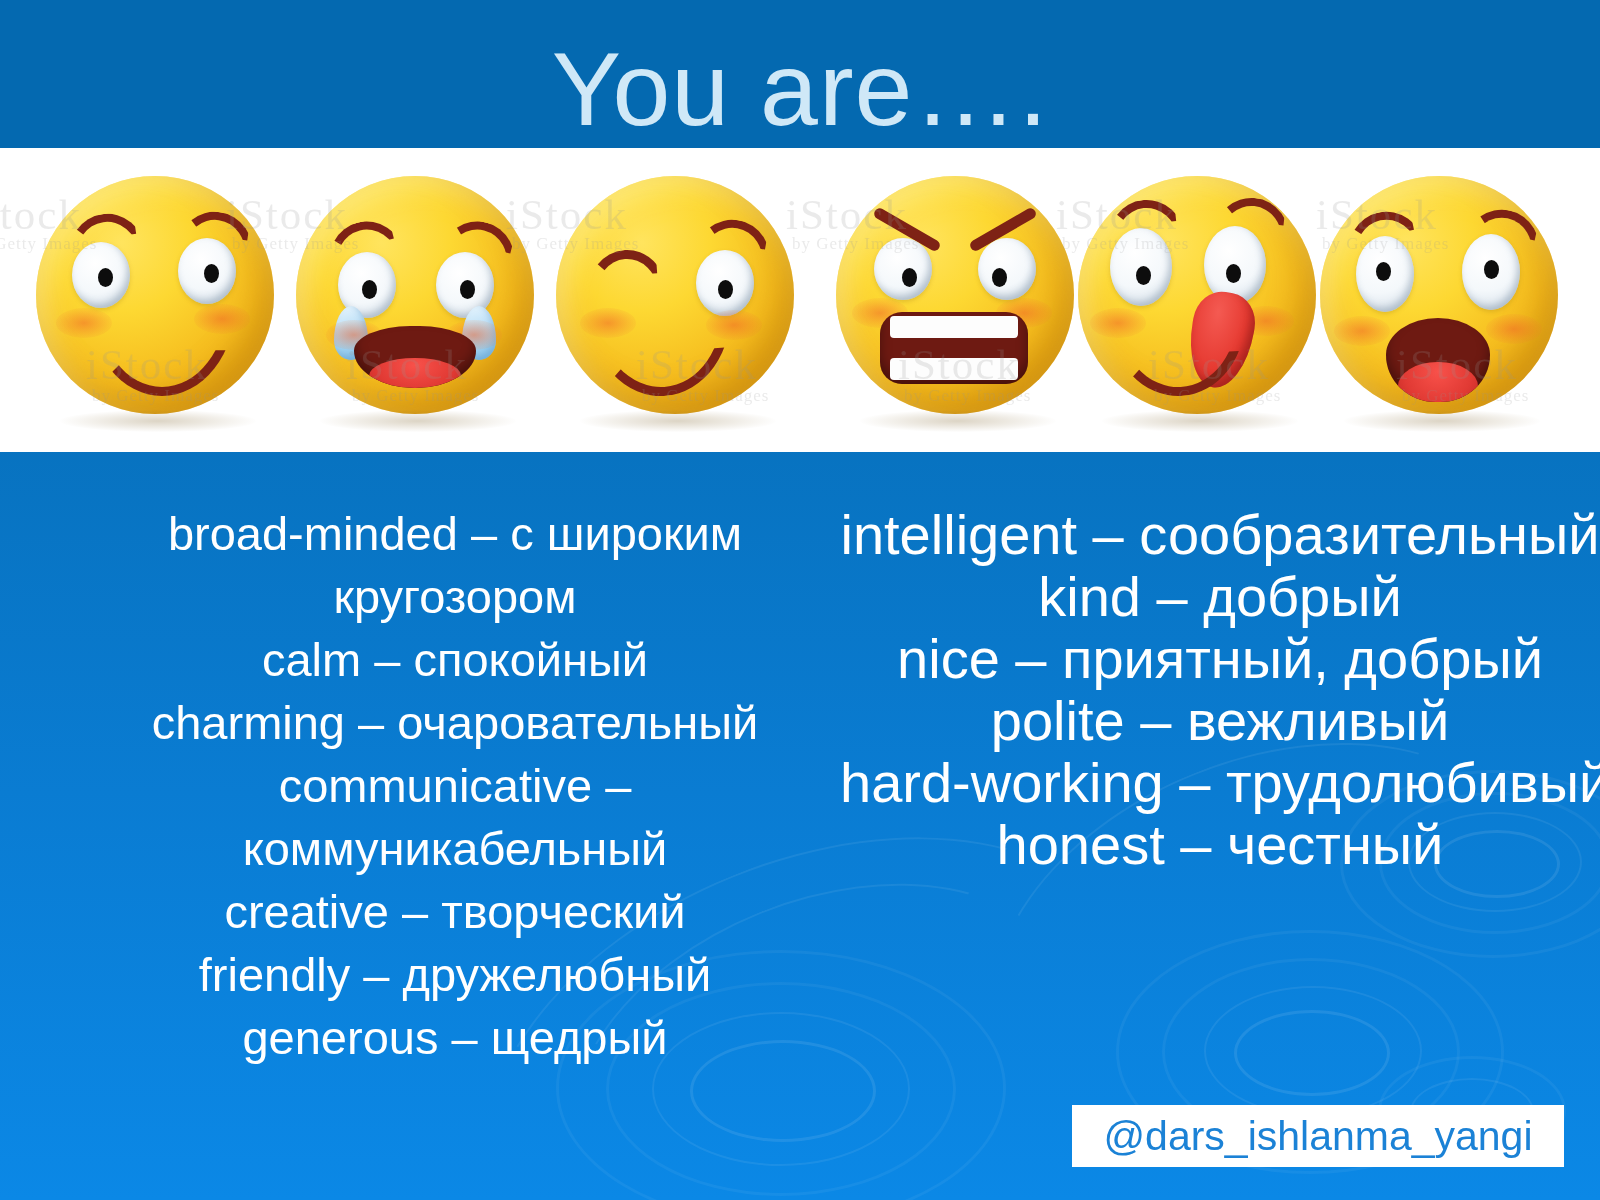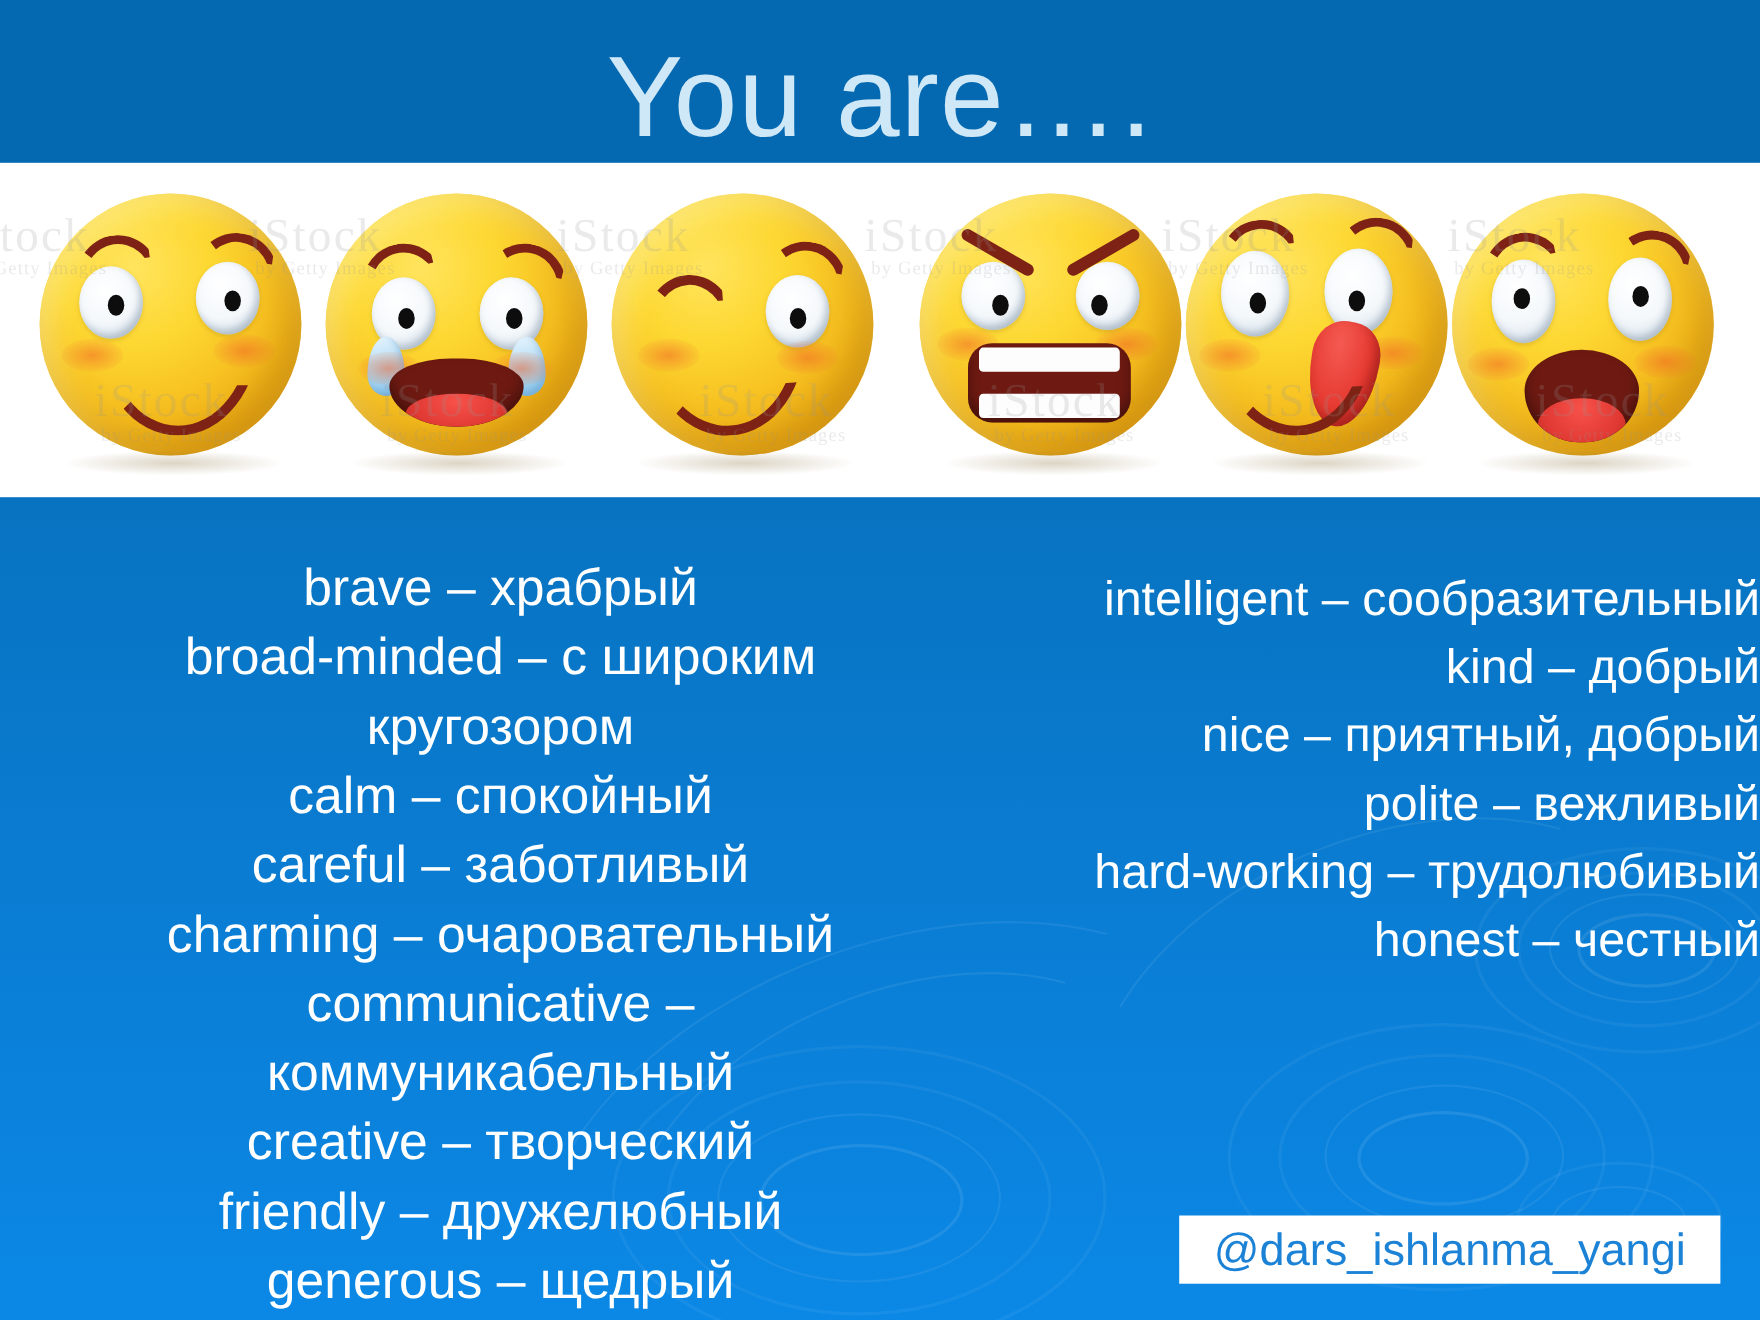--- a/index.html
+++ b/index.html
@@ -248,25 +248,24 @@
   }
   #col-left {
     left: 60px;
     top: 50px;
     width: 790px;
     font-size: 47px;
     line-height: 63px;
   }
   #col-right {
     left: 840px;
-    top: 62px;
+    top: 52px;
     width: 760px;
-    font-size: 44px;
+    font-size: 56px;
     line-height: 62px;
-    text-align: right;
   }
   .word-line {
     white-space: nowrap;
   }
   .word-line.wrap {
     white-space: normal;
   }
 
   
   #handle-badge {
@@ -449,24 +448,22 @@
     <div class="wm wm-small" style="left:792px; top:86px;">by Getty Images</div>
     <div class="wm wm-big" style="left:1056px; top:42px;">iStock</div>
     <div class="wm wm-small" style="left:1062px; top:86px;">by Getty Images</div>
     <div class="wm wm-big" style="left:1316px; top:42px;">iStock</div>
     <div class="wm wm-small" style="left:1322px; top:86px;">by Getty Images</div>
   </div>
 
   <div id="content">
 
     <div class="column" id="col-left">
-      <div class="word-line">brave – храбрый</div>
       <div class="word-line wrap">broad-minded – с широким кругозором</div>
       <div class="word-line">calm – спокойный</div>
-      <div class="word-line">careful – заботливый</div>
       <div class="word-line">charming – очаровательный</div>
       <div class="word-line wrap">communicative – коммуникабельный</div>
       <div class="word-line">creative – творческий</div>
       <div class="word-line">friendly – дружелюбный</div>
       <div class="word-line">generous – щедрый</div>
     </div>
 
     <div class="column" id="col-right">
       <div class="word-line">intelligent – сообразительный</div>
       <div class="word-line">kind – добрый</div>

